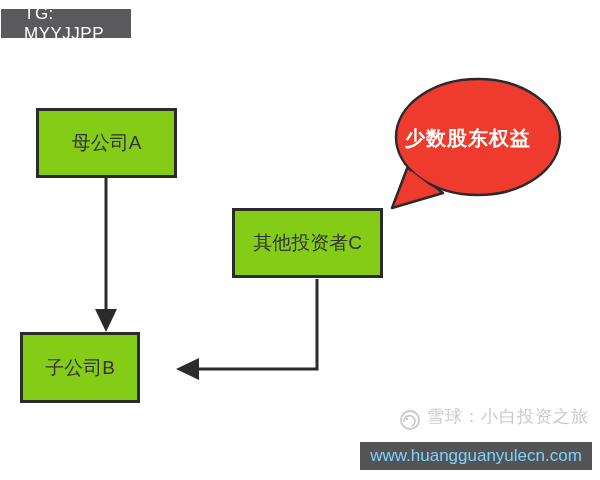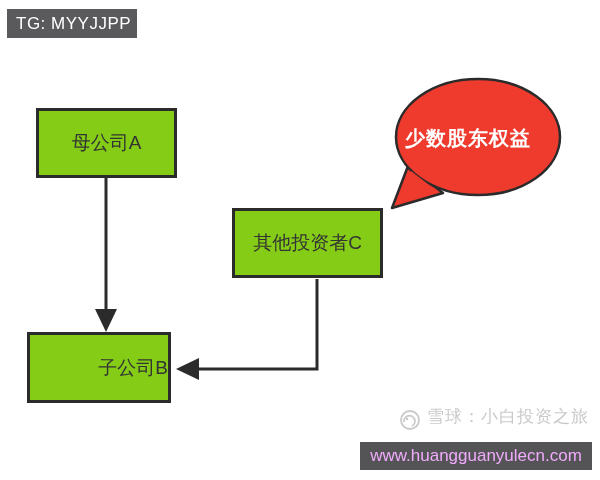--- a/index.html
+++ b/index.html
@@ -4,42 +4,42 @@
 <style>
   html,body{margin:0;padding:0;}
   .canvas{
     position:relative;
     width:600px;height:480px;
     background:#ffffff;
     overflow:hidden;
     font-family:"Liberation Sans","DejaVu Sans",sans-serif;
   }
   .badge{
-    position:absolute;left:7px;top:9px;
+    position:absolute;left:1px;top:9px;
     width:130px;height:29px;
     background:#5a5a5c;
     color:#ffffff;
     font-size:17px;
     display:flex;align-items:center;
-    padding-left:9px;
+    padding-left:23px;
     box-sizing:border-box;
     letter-spacing:0.5px;
   }
   .node{
     position:absolute;
     background:#84cc16;
     border:3px solid #2b2b2b;
     box-sizing:border-box;
     display:flex;align-items:center;justify-content:center;
     font-size:19px;color:#333333;
     z-index:2;
   }
   .node-a{left:36px;top:108px;width:141px;height:70px;}
   .node-c{left:232px;top:208px;width:151px;height:70px;}
-  .node-b{left:27px;top:332px;width:144px;height:71px;justify-content:flex-end;}
+  .node-b{left:20px;top:332px;width:120px;height:71px;}
   .overlay{
     position:absolute;left:0;top:0;width:600px;height:480px;
     z-index:1;
   }
   .callout-label{
     position:absolute;left:398px;top:125px;width:140px;
     text-align:center;
     color:#ffffff;font-size:20px;font-weight:bold;
     z-index:3;
     letter-spacing:1px;
@@ -48,21 +48,21 @@
     position:absolute;right:11px;top:405px;
     display:flex;align-items:center;gap:6px;
     color:#c9c9c9;font-size:17px;
     z-index:2;
     letter-spacing:1px;
   }
   .footer-bar{
     position:absolute;left:360px;top:442px;
     width:232px;height:28px;
     background:#545456;
-    color:#f0abfc;font-size:17px;
+    color:#7dd3fc;font-size:17px;
     display:flex;align-items:center;justify-content:center;
     z-index:4;
   }
 </style>
 </head>
 <body>
 
 <div class="canvas">
 
   <div class="badge">

